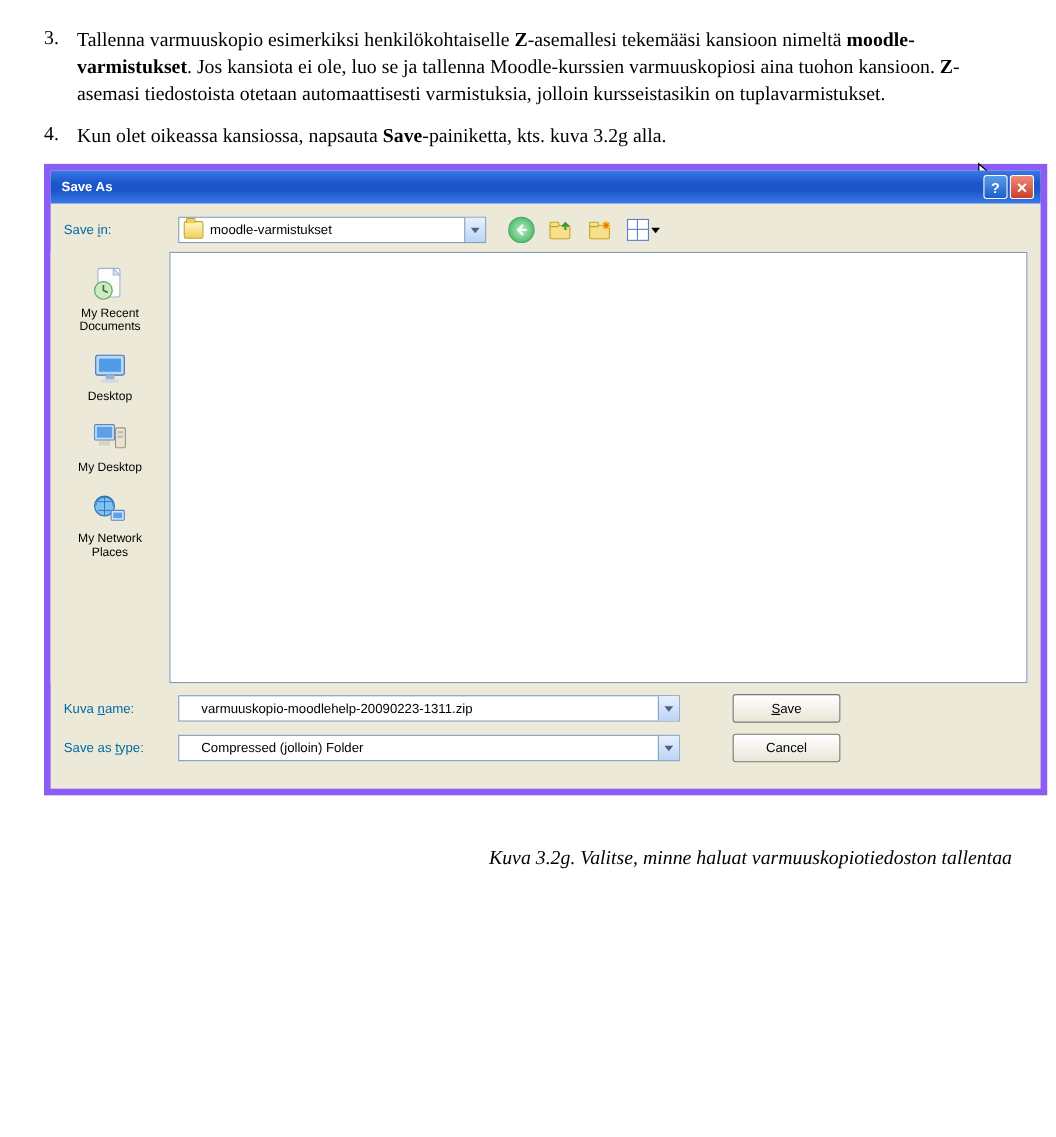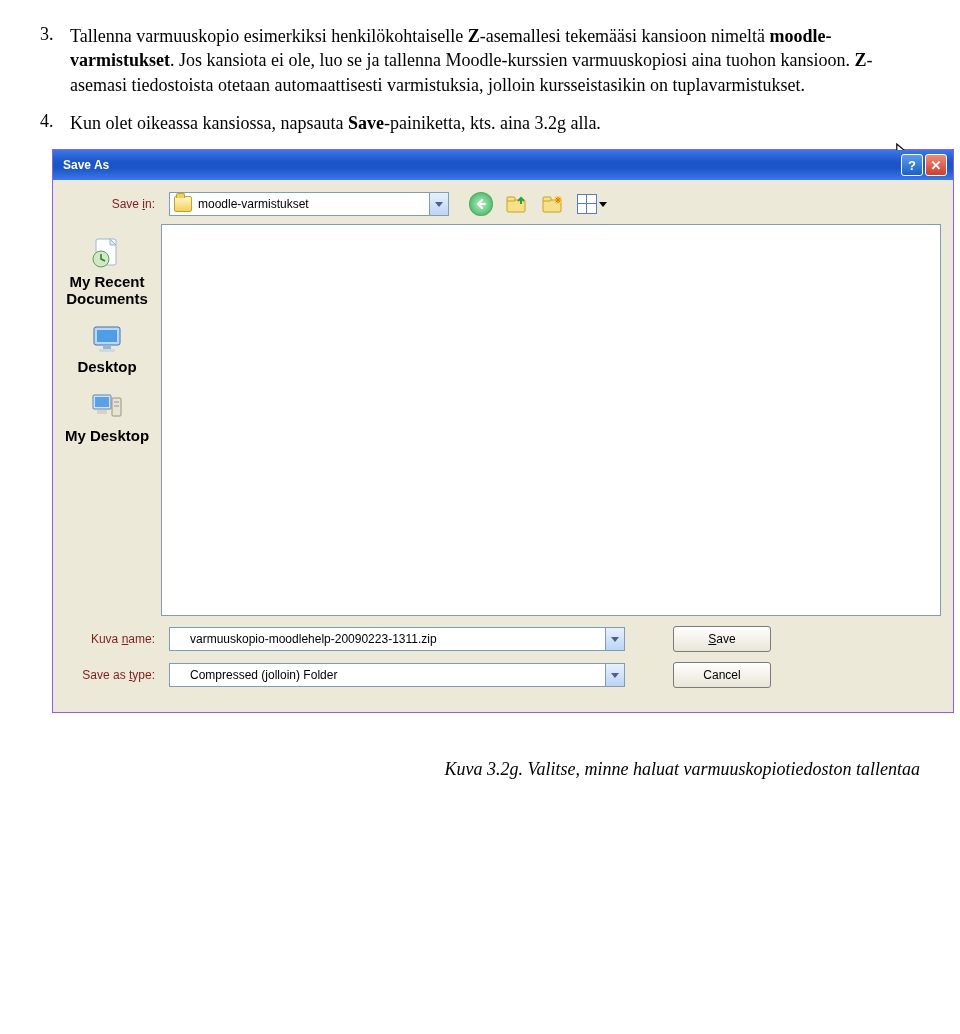--- a/index.html
+++ b/index.html
@@ -28,23 +28,23 @@
   .txt { flex: 1; line-height: 1.35; }
   .bold { font-weight: bold; }
   .caption {
     margin-top: 46px;
     font-style: italic;
     text-align: right;
     padding-left: 60px;
   }
   
   .dialog {
-    margin-left: 12px;
+    margin-left: 0;
     width: 900px;
-    border: 1px solid #8b5cf6;
+    border: 6px solid #8b5cf6;
     font-family: Tahoma, Arial, sans-serif;
     font-size: 12px;
     background: #ece9d8;
     position: relative;
   }
   .cursor {
     position: absolute;
     top: -8px;
     right: 40px;
     width: 18px;
@@ -83,21 +83,21 @@
     box-sizing: border-box;
   }
   .help-btn { background: linear-gradient(#5b9de8, #1a60c9); }
   .close-btn { background: linear-gradient(#f08b7a, #c8402a); }
   .toolbar {
     display: flex;
     align-items: center;
     padding: 12px 12px 8px 12px;
     gap: 8px;
   }
-  .label { color: #7f1d1d; width: 90px; text-align:right; padding-right:6px;}
+  .label { color: #0369a1; width: 90px; text-align:left; padding-right:6px;}
   .label u { text-decoration: underline; }
   .combo {
     background: #fff;
     border: 1px solid #7f9db9;
     height: 22px;
     display: flex;
     align-items: center;
     padding: 0 4px;
     position: relative;
   }
@@ -141,21 +141,21 @@
   .tri-down{width:0;height:0;border-left:4px solid transparent;border-right:4px solid transparent;border-top:5px solid #000;}
   .body-row { display:flex; }
   .places {
     width: 108px;
     background:#ece9d8;
     padding:6px 0;
     display:flex;flex-direction:column;align-items:center;gap:2px;
     border-right:0;
   }
   .place { width: 92px; text-align:center; padding:6px 2px; color:#000;}
-  .place .plabel{font-size:15px;line-height:1.1;margin-top:4px;font-weight:bold;}
+  .place .plabel{font-size:11px;line-height:1.1;margin-top:4px;}
   .place svg{display:block;margin:0 auto;}
   .file-area {
     flex:1;
     background:#fff;
     border:1px solid #7f9db9;
     margin: 0 12px 0 0;
     min-height: 390px;
   }
   .bottom {
     padding: 10px 12px 14px 12px;
@@ -181,21 +181,21 @@
 <ol class="top-list">
   <li>
     <span class="num">3.</span>
     <span class="txt">
       <span>Tallenna varmuuskopio esimerkiksi henkilökohtaiselle </span><span class="bold">Z</span><span>-asemallesi tekemääsi kansioon nimeltä </span><span class="bold">moodle-varmistukset</span><span>. Jos kansiota ei ole, luo se ja tallenna Moodle-kurssien varmuuskopiosi aina tuohon kansioon. </span><span class="bold">Z</span><span>-asemasi tiedostoista otetaan automaattisesti varmistuksia, jolloin kursseistasikin on tuplavarmistukset.</span>
     </span>
   </li>
   <li>
     <span class="num">4.</span>
     <span class="txt">
-      <span>Kun olet oikeassa kansiossa, napsauta </span><span class="bold">Save</span><span>-painiketta, kts. aina 3.2g alla.</span>
+      <span>Kun olet oikeassa kansiossa, napsauta </span><span class="bold">Save</span><span>-painiketta, kts. kuva 3.2g alla.</span>
     </span>
   </li>
 </ol>
 
 <div class="dialog">
   <svg class="cursor" viewBox="0 0 20 24">
       <path d="M2 2 L2 18 L6 14 L9 21 L12 20 L9 13 L15 13 Z" fill="#fff" stroke="#000" stroke-width="1.3"></path>
     </svg>
   <div class="titlebar">
     <span>Save As</span>
@@ -266,20 +266,29 @@
         <svg width="38" height="34" viewBox="0 0 38 34">
           <rect x="5" y="5" width="18" height="14" rx="1" fill="#cfe2f7" stroke="#5a86bd"></rect>
           <rect x="7" y="7" width="14" height="10" fill="#5aa1e8"></rect>
           <rect x="24" y="8" width="9" height="18" rx="1" fill="#e8e3d3" stroke="#9a9577"></rect>
           <rect x="26" y="11" width="5" height="2" fill="#bbb"></rect>
           <rect x="26" y="15" width="5" height="2" fill="#bbb"></rect>
           <rect x="9" y="20" width="10" height="4" fill="#d6d2c4"></rect>
         </svg>
         <div class="plabel">My Desktop</div>
       </div>
+      <div class="place">
+        <svg width="38" height="34" viewBox="0 0 38 34">
+          <circle cx="14" cy="14" r="9" fill="#7fc0f2" stroke="#2e6fb0"></circle>
+          <path d="M6 14 a8 8 0 0 1 16 0 M14 6 v16 M8 10 h12 M8 18 h12" stroke="#2e6fb0" stroke-width="0.8" fill="none"></path>
+          <rect x="20" y="18" width="12" height="9" rx="1" fill="#cfe2f7" stroke="#5a86bd"></rect>
+          <rect x="22" y="20" width="8" height="5" fill="#5aa1e8"></rect>
+        </svg>
+        <div class="plabel">My Network Places</div>
+      </div>
     </div>
     <div class="file-area"></div>
   </div>
 
   <div class="bottom">
     <div class="brow">
       <span class="label">
         <span>Kuva </span><u>n</u><span>ame:</span>
       </span>
       <div class="combo combo-wide">

